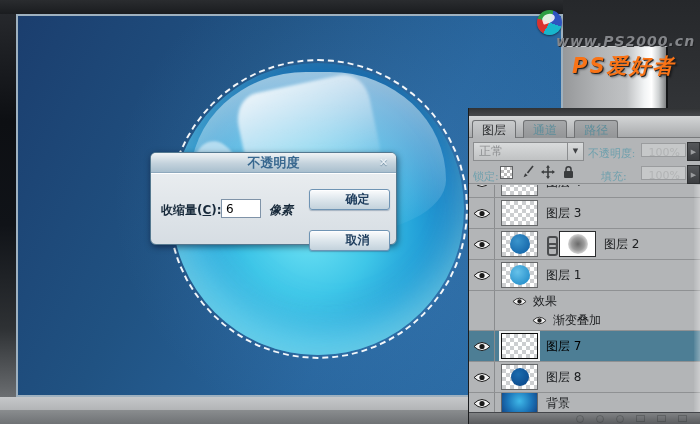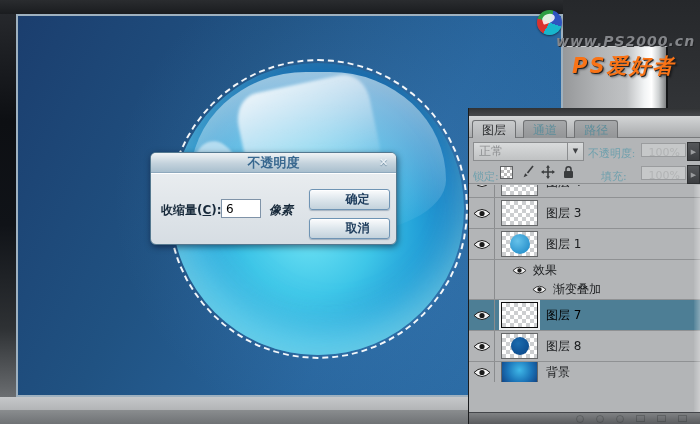--- a/index.html
+++ b/index.html
@@ -78,21 +78,21 @@
   .dlg-label .u { text-decoration:underline; }
   .dlg-input { position:absolute; left:70px; top:25px; width:40px; height:19px;
     border:1px solid #7f93a8; background:#fff; font-size:12px; padding-left:4px;
     font-family:"DejaVu Sans","Liberation Sans",sans-serif; }
   .dlg-unit { position:absolute; left:118px; top:28px; font-size:12px; font-weight:bold; color:#17293a;font-style:italic; }
   .dlg-btn { position:absolute; left:158px; width:81px; height:21px; border-radius:3px;
     border:1px solid #6f94b4; font-size:12px; font-weight:bold; color:#1d3c5c;
     background:linear-gradient(180deg,#fbfcfd,#dde6ec 50%,#c3d2dc);
     box-shadow:inset 0 1px 0 rgba(255,255,255,.8), 0 1px 1px rgba(60,90,120,.35);
     font-family:"DejaVu Sans","Liberation Sans",sans-serif;padding-left:16px; }
-  .dlg-ok { top:15px; } .dlg-cancel { top:44px; }
+  .dlg-ok { top:15px; } .dlg-cancel { top:56px; }
 
   
   .panel { position:absolute; left:468px; top:108px; width:232px; height:316px; z-index:15;
     background:#b3b5b7; border-left:1px solid #1a1c1e; }
   .panel-dark-top { height:8px; background:linear-gradient(180deg,#303234,#47494c); }
   .tabs-row { height:22px; background:linear-gradient(180deg,#d4d6d7,#a8aaac);
     border-bottom:1px solid #77797b; padding-left:3px; }
   .tab { display:inline-block; height:18px; margin-top:4px; margin-right:2px; padding:1px 9px 0;
     font-size:12px; border:1px solid #6f7173; border-bottom:none; border-radius:3px 3px 0 0; }
   .tab.active { background:linear-gradient(180deg,#c9cbcc,#b3b5b7); color:#2b2d2f; }
@@ -254,20 +254,32 @@
       <div class="eye-cell">
         <svg class="eye" width="18" height="11" viewBox="0 0 18 11">
             <path d="M1 5.5 Q9 -2.5 17 5.5 Q9 13.5 1 5.5 Z" fill="#f2f2f2" stroke="#1a1a1a"></path>
             <circle cx="9" cy="5.5" r="2.6" fill="#1a1a1a"></circle>
           </svg>
       </div>
       <div class="thumb"></div>
       <span class="lname">图层 3</span>
     </div>
 
+    <div class="lrow">
+      <div class="eye-cell">
+        <svg class="eye" width="18" height="11" viewBox="0 0 18 11">
+            <path d="M1 5.5 Q9 -2.5 17 5.5 Q9 13.5 1 5.5 Z" fill="#f2f2f2" stroke="#1a1a1a"></path>
+            <circle cx="9" cy="5.5" r="2.6" fill="#1a1a1a"></circle>
+          </svg>
+      </div>
+      <div class="thumb circle-mid"></div>
+      <div class="chain"></div>
+      <div class="mask-thumb"></div>
+      <span class="lname">图层 2</span>
+    </div>
 
     <div class="lrow">
       <div class="eye-cell">
         <svg class="eye" width="18" height="11" viewBox="0 0 18 11">
             <path d="M1 5.5 Q9 -2.5 17 5.5 Q9 13.5 1 5.5 Z" fill="#f2f2f2" stroke="#1a1a1a"></path>
             <circle cx="9" cy="5.5" r="2.6" fill="#1a1a1a"></circle>
           </svg>
       </div>
       <div class="thumb circle-light"></div>
       <span class="lname">图层 1</span>

